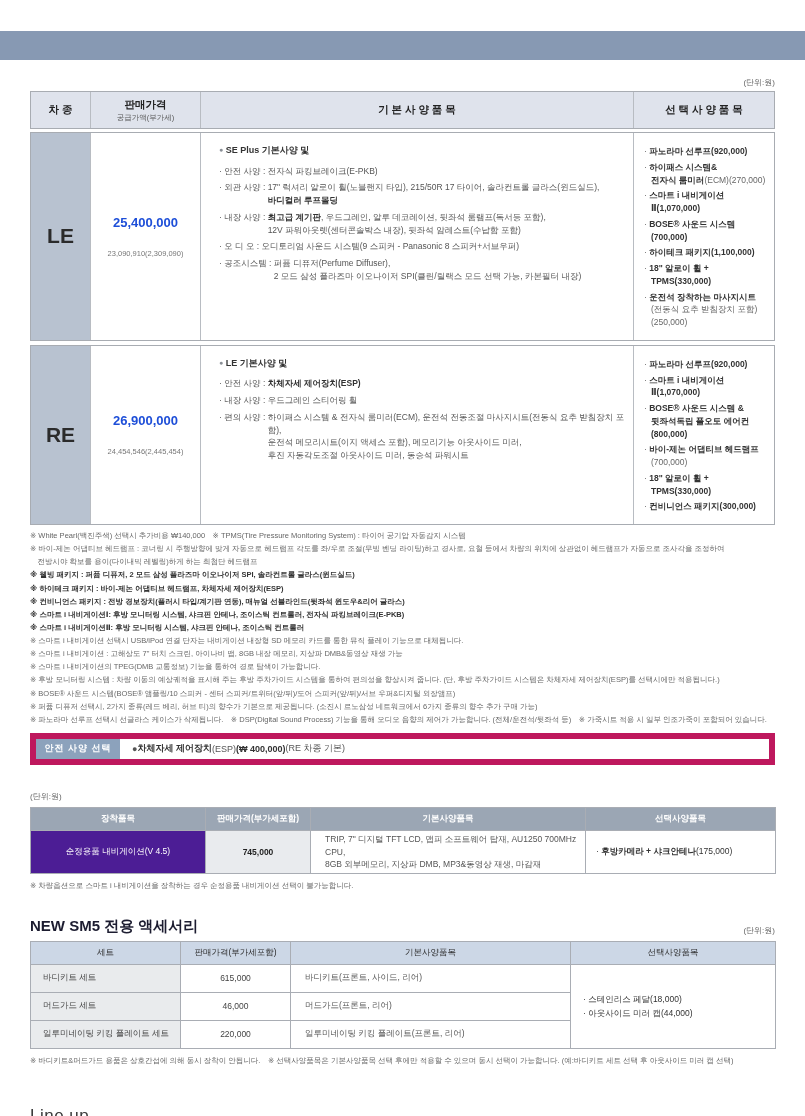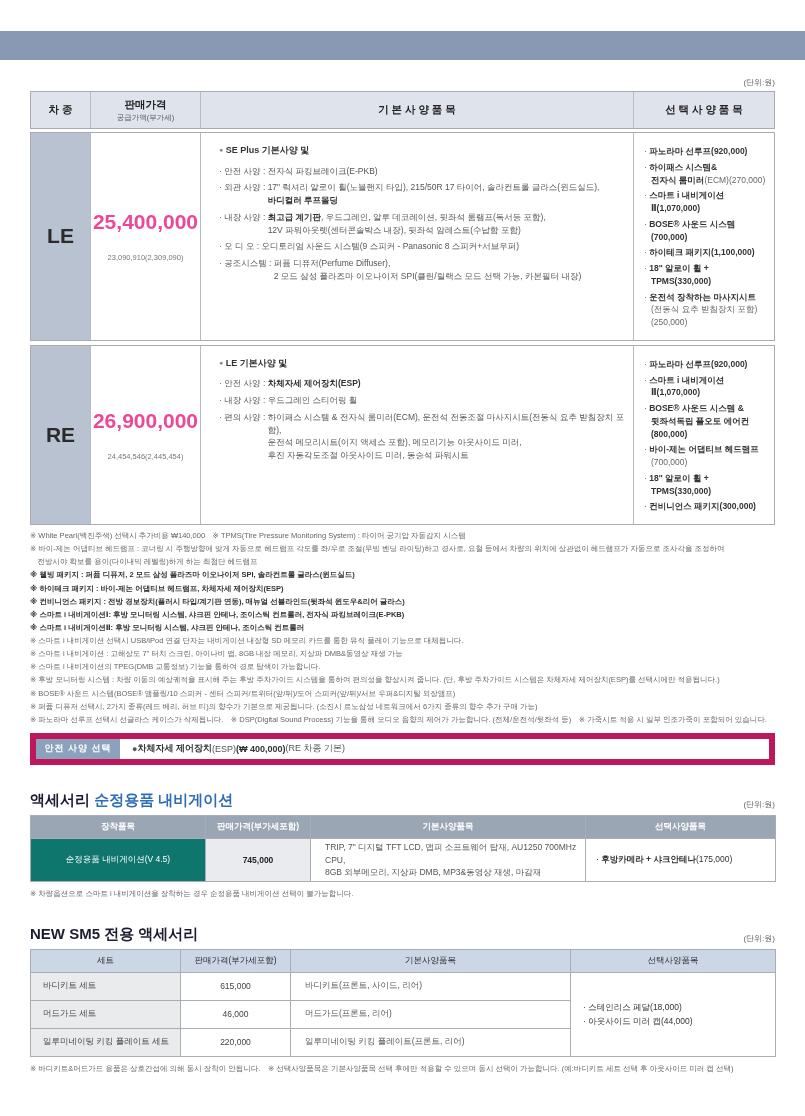--- a/index.html
+++ b/index.html
@@ -24,21 +24,21 @@
   .mt-head .hc{display:flex;flex-direction:column;align-items:center;justify-content:center;
     font-weight:bold;font-size:10.5px;color:#222;text-align:center;}
   .mt-head .ph{font-weight:bold;font-size:10.5px;color:#222;}
   .mt-head .ps{font-weight:normal;font-size:7.5px;color:#555;margin-top:1px;}
   .mt-row{margin-bottom:4px;}
   #mt-rows .mt-row:nth-child(1){min-height:146px;}
   #mt-rows .mt-row:nth-child(2){min-height:130px;}
   .model{background:#b8c2d0;display:flex;align-items:center;justify-content:center;
     font-size:21px;font-weight:bold;color:#2b2b2b;}
   .pricecell{display:flex;flex-direction:column;align-items:center;justify-content:center;}
-  .price-main{font-size:21px;font-weight:bold;color:#ec4899;}
+  .price-main{font-size:13px;font-weight:bold;color:#1d4ed8;}
   .price-sub{font-size:7.5px;color:#777;margin-top:19px;}
   .specs{padding:11px 8px 8px 18px;font-size:8.5px;color:#555;line-height:1.5;}
   .intro{font-weight:bold;color:#333;font-size:9px;margin-bottom:7px;}
   .intro .dot{color:#8a8f96;font-size:7px;vertical-align:1px;}
   .spec{display:flex;margin-bottom:4px;}
   .sl{white-space:pre;flex:0 0 auto;}
   .sv strong,.specs strong{color:#333;}
   .opts{padding:12px 6px 8px 10px;font-size:8.5px;line-height:1.5;color:#666;}
   .opt{padding-left:7px;text-indent:-7px;margin-bottom:3px;}
   .opt strong,.safety-value strong,.fn strong{color:#333;}
@@ -54,21 +54,21 @@
   .safety-value{flex:1;display:flex;align-items:center;padding-left:12px;color:#555;}
 
   
   .sec-title-row{display:flex;align-items:flex-end;justify-content:space-between;margin-top:26px;}
   .sec-title{font-size:15px;font-weight:bold;color:#1c1c30;}
   .sec-title .hl{color:#2f6db5;}
   table.acc-table{width:100%;border-collapse:collapse;margin-top:5px;font-size:8.5px;table-layout:fixed;}
   table.acc-table th,table.acc-table td{border:1px solid #a9adb4;}
   table.t1 th{background:#9ba6b4;color:#fff;font-weight:bold;height:20px;}
   table.t1 td{height:40px;}
-  table.t1 td.name{background:#0f766e;color:#fff;text-align:center;}
+  table.t1 td.name{background:#4c1d95;color:#fff;text-align:center;}
   table.t1 td.pr{background:#e9ebee;font-weight:bold;color:#222;text-align:center;}
   table.t1 td.bs{color:#555;padding-left:14px;line-height:1.5;}
   table.t1 td.op{color:#333;padding-left:10px;}
   table.t2{border:1px solid #888d94;}
   table.t2 th{background:#ccd7e6;color:#2b2b2b;font-weight:normal;height:20px;}
   table.t2 td{height:25px;color:#444;}
   table.t2 td.name{background:#e9ebed;padding-left:12px;}
   table.t2 td.pr{text-align:center;}
   table.t2 td.bs{padding-left:14px;color:#555;}
   table.t2 td.op2{padding-left:12px;color:#333;line-height:1.7;}
@@ -187,23 +187,20 @@
         <div class="fn">※ 퍼퓸 디퓨저 선택시, 2가지 종류(레드 베리, 허브 티)의 향수가 기본으로 제공됩니다. (소진시 르노삼성 네트워크에서 6가지 종류의 향수 추가 구매 가능)</div>
         <div class="fn">※ 파노라마 선루프 선택시 선글라스 케이스가 삭제됩니다.　※ DSP(Digital Sound Process) 기능을 통해 오디오 음향의 제어가 가능합니다. (전체/운전석/뒷좌석 등)　※ 가죽시트 적용 시 일부 인조가죽이 포함되어 있습니다.</div>
       </div>
 
     <div class="safety">
       <div class="safety-label">안전 사양 선택</div>
       <div class="safety-value" id="safety-value">● <strong>차체자세 제어장치</strong>(ESP)<strong>(₩ 400,000)</strong>(RE 차종 기본)</div>
     </div>
 
     <div class="sec-title-row">
-      <div class="sec-title">
-        <span>액세서리 </span><span class="hl">순정용품 내비게이션</span>
-      </div>
       <span class="unit">(단위:원)</span>
     </div>
     <table class="acc-table t1">
       <colgroup>
           <col style="width:175px">
           <col style="width:105px">
           <col style="width:275px">
           <col style="width:190px">
         </colgroup>
       <thead id="nav-head">

